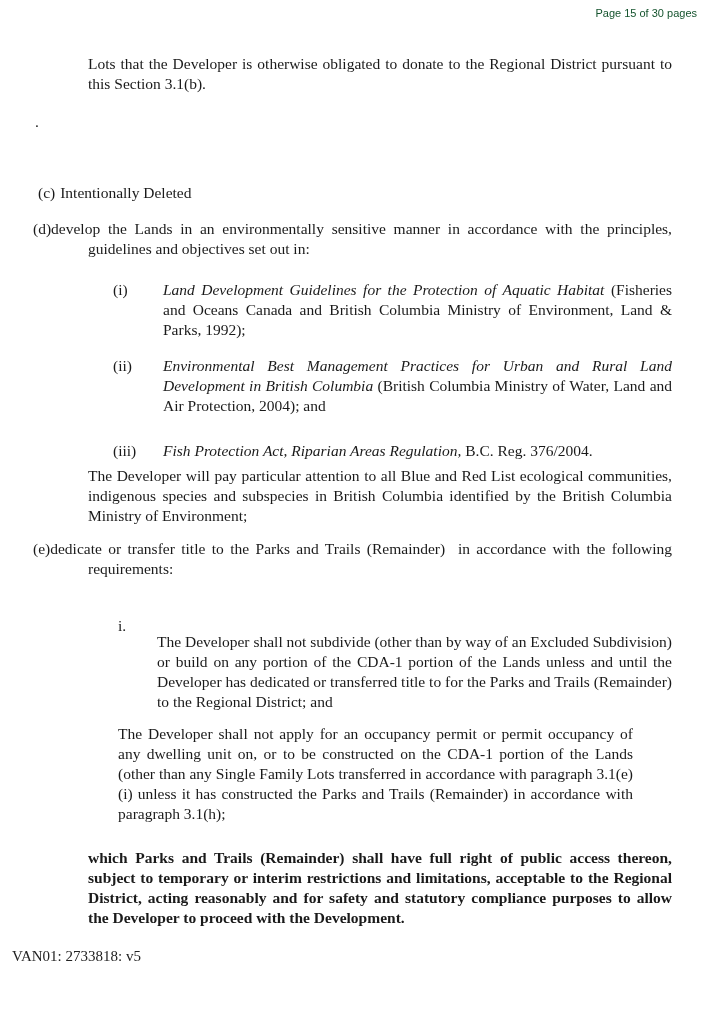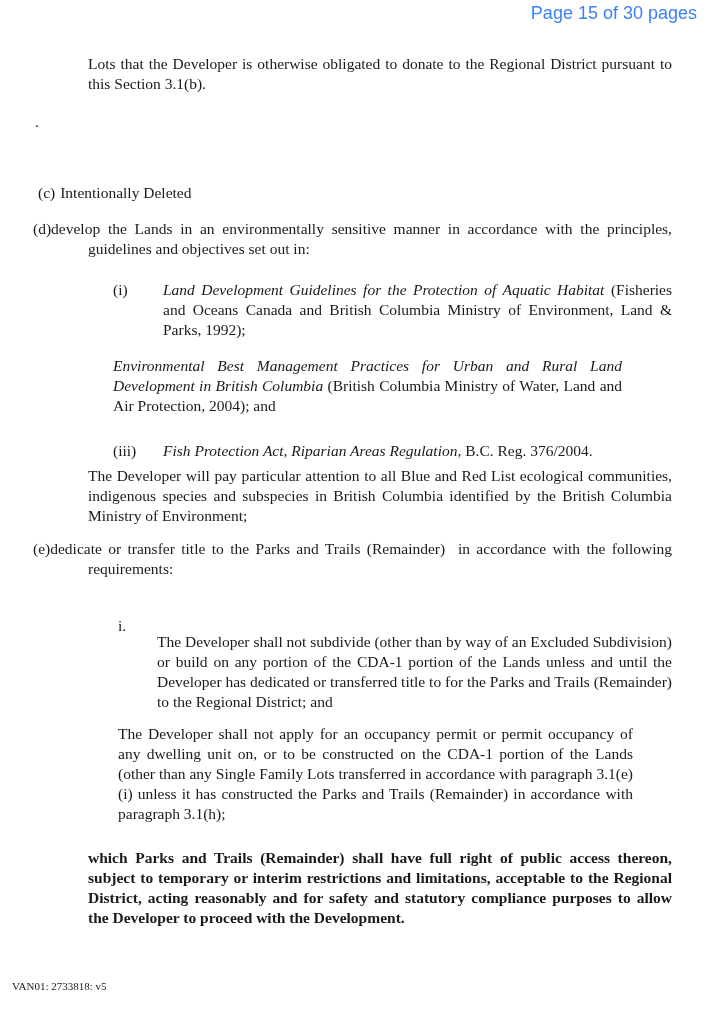--- a/index.html
+++ b/index.html
@@ -13,23 +13,23 @@
     line-height: 20px;
     overflow: hidden;
   }
   .abs { position: absolute; }
   .just { text-align: justify; text-align-last: left; }
 
   .page-header {
     top: 4px;
     right: 15px;
     font-family: "Liberation Sans", sans-serif;
-    font-size: 18px;
+    font-size: 11px;
     line-height: 18px;
-    color: #3b82f6;
+    color: #14532d;
   }
 
   .para { left: 88px; width: 584px; }
 
   .stray { top: 112px; left: 35px; }
 
   .clause-simple { left: 38px; }
   .clause-simple .cnum { margin-right: 5px; }
 
   .clause-hang {
@@ -44,23 +44,23 @@
   .roman-row { left: 113px; width: 559px; }
   .roman-row .num { flex: 0 0 50px; }
   .roman-row .txt { flex: 0 0 509px; }
   .req-row { left: 118px; width: 554px; }
   .req-row .num { flex: 0 0 39px; }
   .req-row .txt { flex: 0 0 515px; margin-top: 16px; }
 
   .ital { font-style: italic; }
 
   .page-footer {
-    top: 979px;
+    top: 949px;
     left: 12px;
-    font-size: 11px;
+    font-size: 15px;
     line-height: 14px;
     color: #222222;
   }
 </style>
 </head>
 <body>
 
 <div class="abs page-header">Page 15 of 30 pages</div>
 
 <div class="abs para just" style="top:54px;">Lots that the Developer is otherwise obligated to donate to the Regional District pursuant to this Section 3.1(b).</div>
@@ -74,20 +74,21 @@
 <div class="abs clause-hang just" style="top:219px;">
   <span class="cnum">(d)</span><span class="ctext">develop the Lands in an environmentally sensitive manner in accordance with the principles, guidelines and objectives set out in:</span>
 </div>
 
 <div class="abs list-row roman-row" style="top:280px;">
   <span class="num">(i)</span>
   <span class="txt just"><span class="ital">Land Development Guidelines for the Protection of Aquatic Habitat</span> <span>(Fisheries and Oceans Canada and British Columbia Ministry of Environment, Land &amp; Parks, 1992);</span></span>
 </div>
 
 <div class="abs list-row roman-row" style="top:356px;">
+  <span class="num">(ii)</span>
   <span class="txt just"><span class="ital">Environmental Best Management Practices for Urban and Rural Land Development in British Columbia</span> <span>(British Columbia Ministry of Water, Land and Air Protection, 2004); and</span></span>
 </div>
 
 <div class="abs list-row roman-row" style="top:429px;margin-top:12px;">
   <span class="num">(iii)</span>
   <span class="txt just"><span class="ital">Fish Protection Act, Riparian Areas Regulation,</span> <span>B.C. Reg. 376/2004.</span></span>
 </div>
 
 <div class="abs para just" style="top:466px;">The Developer will pay particular attention to all Blue and Red List ecological communities, indigenous species and subspecies in British Columbia identified by the British Columbia Ministry of Environment;</div>
 

